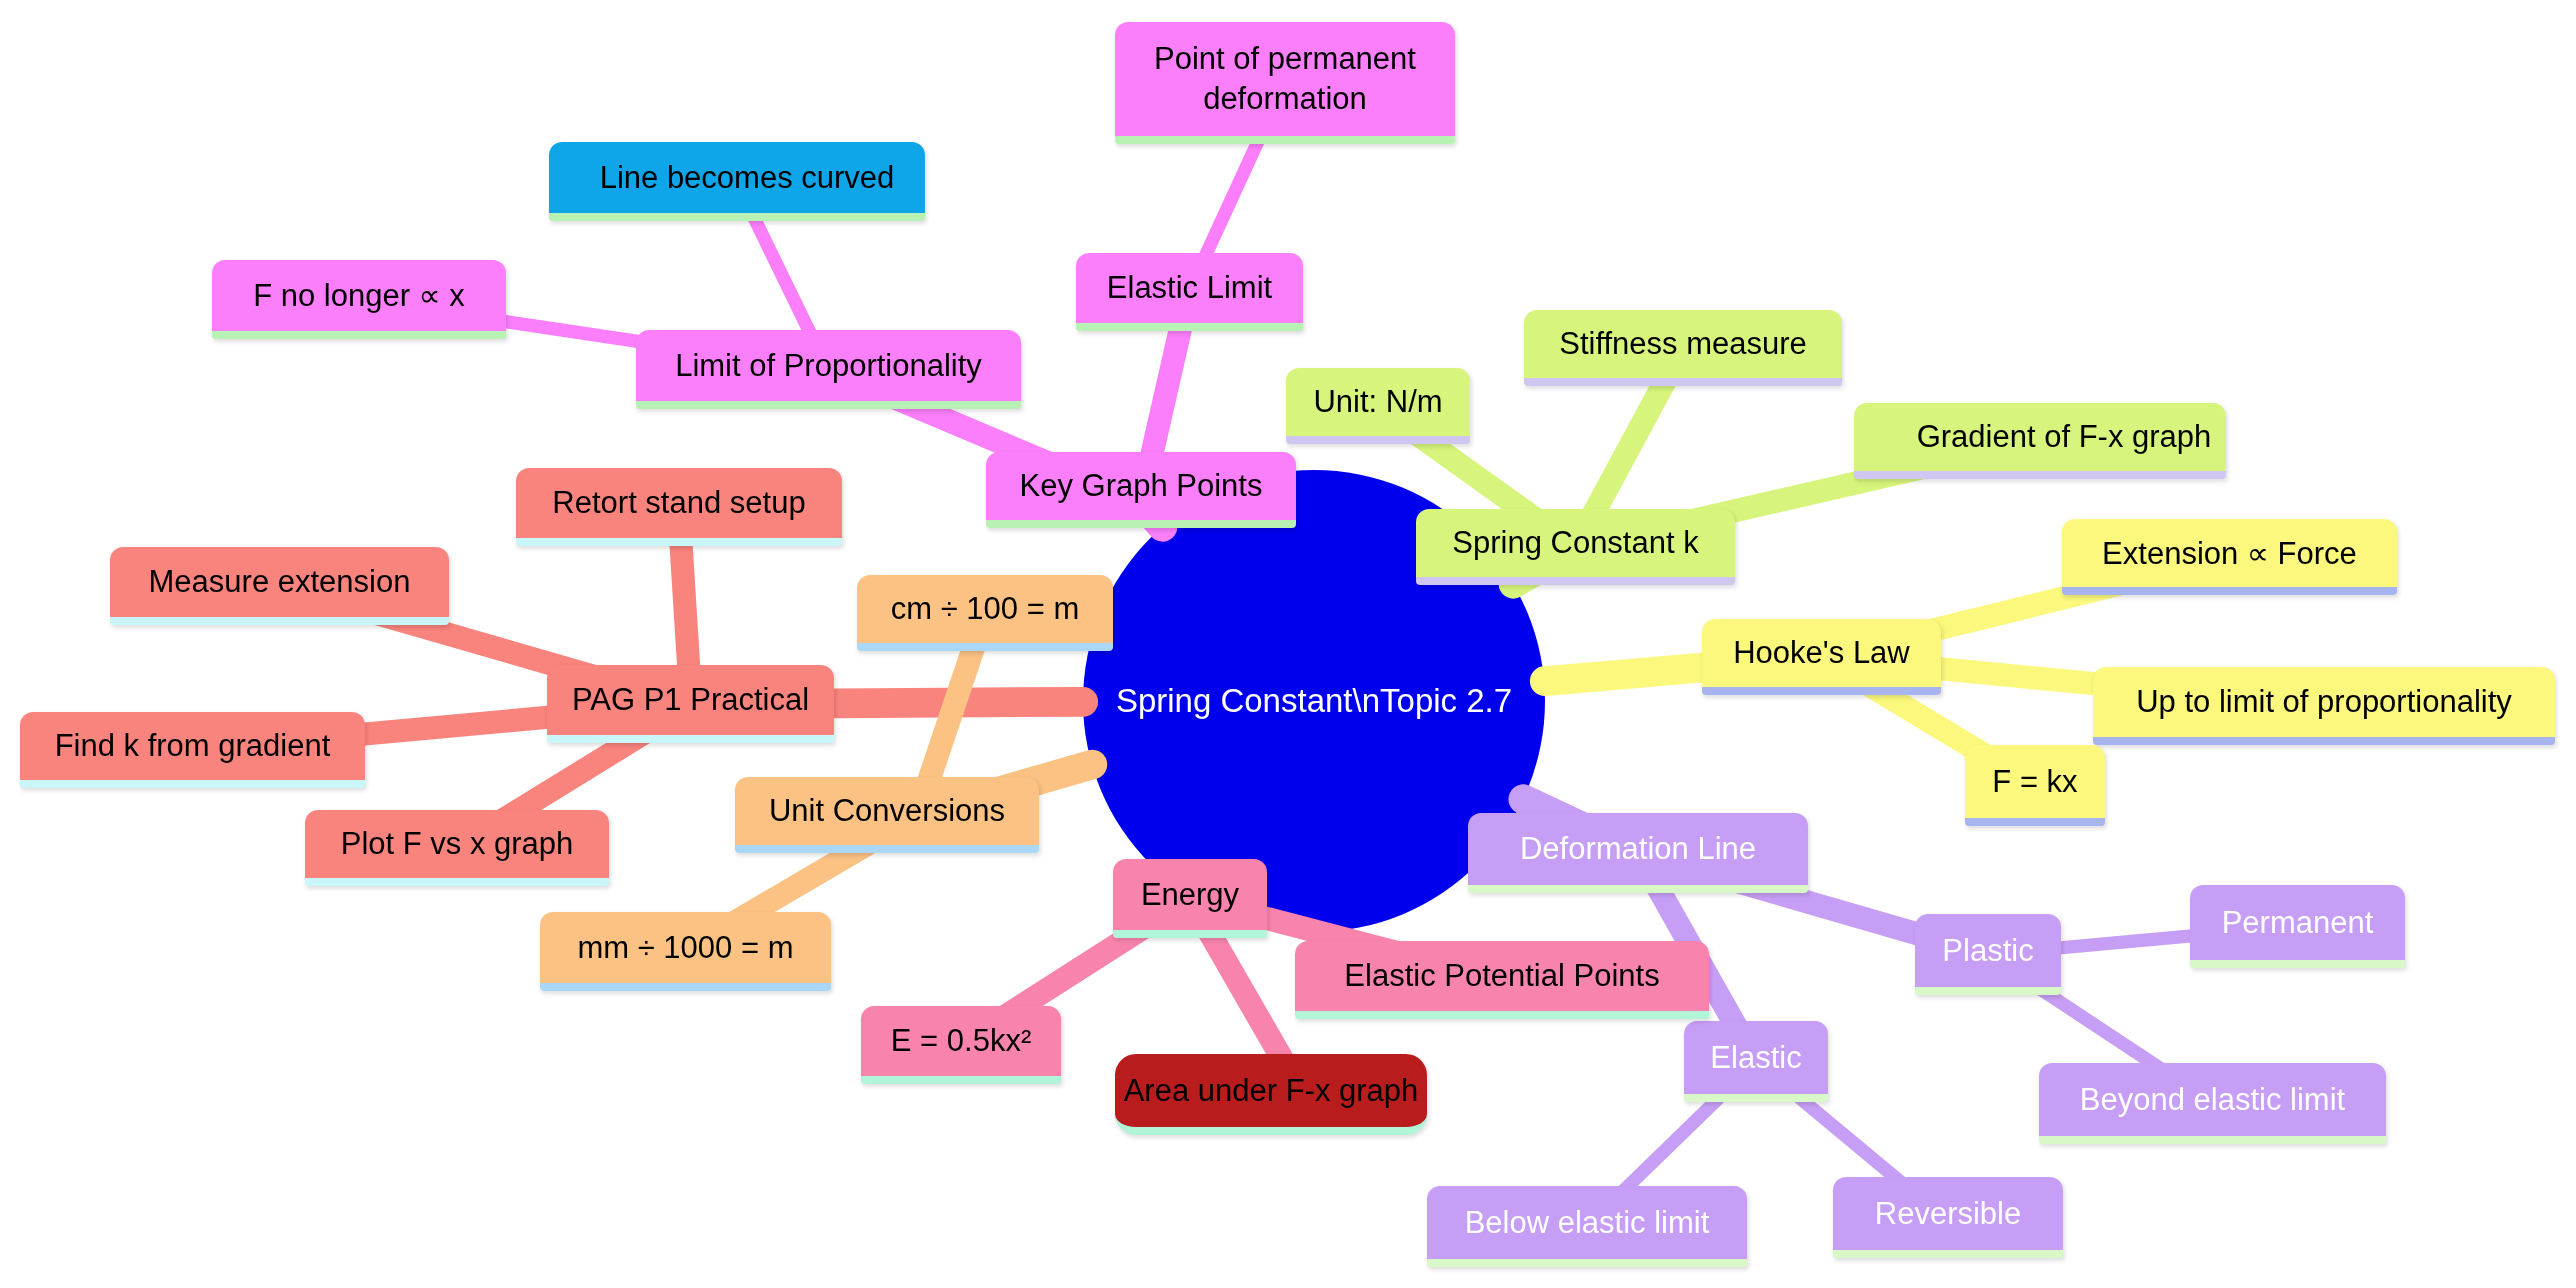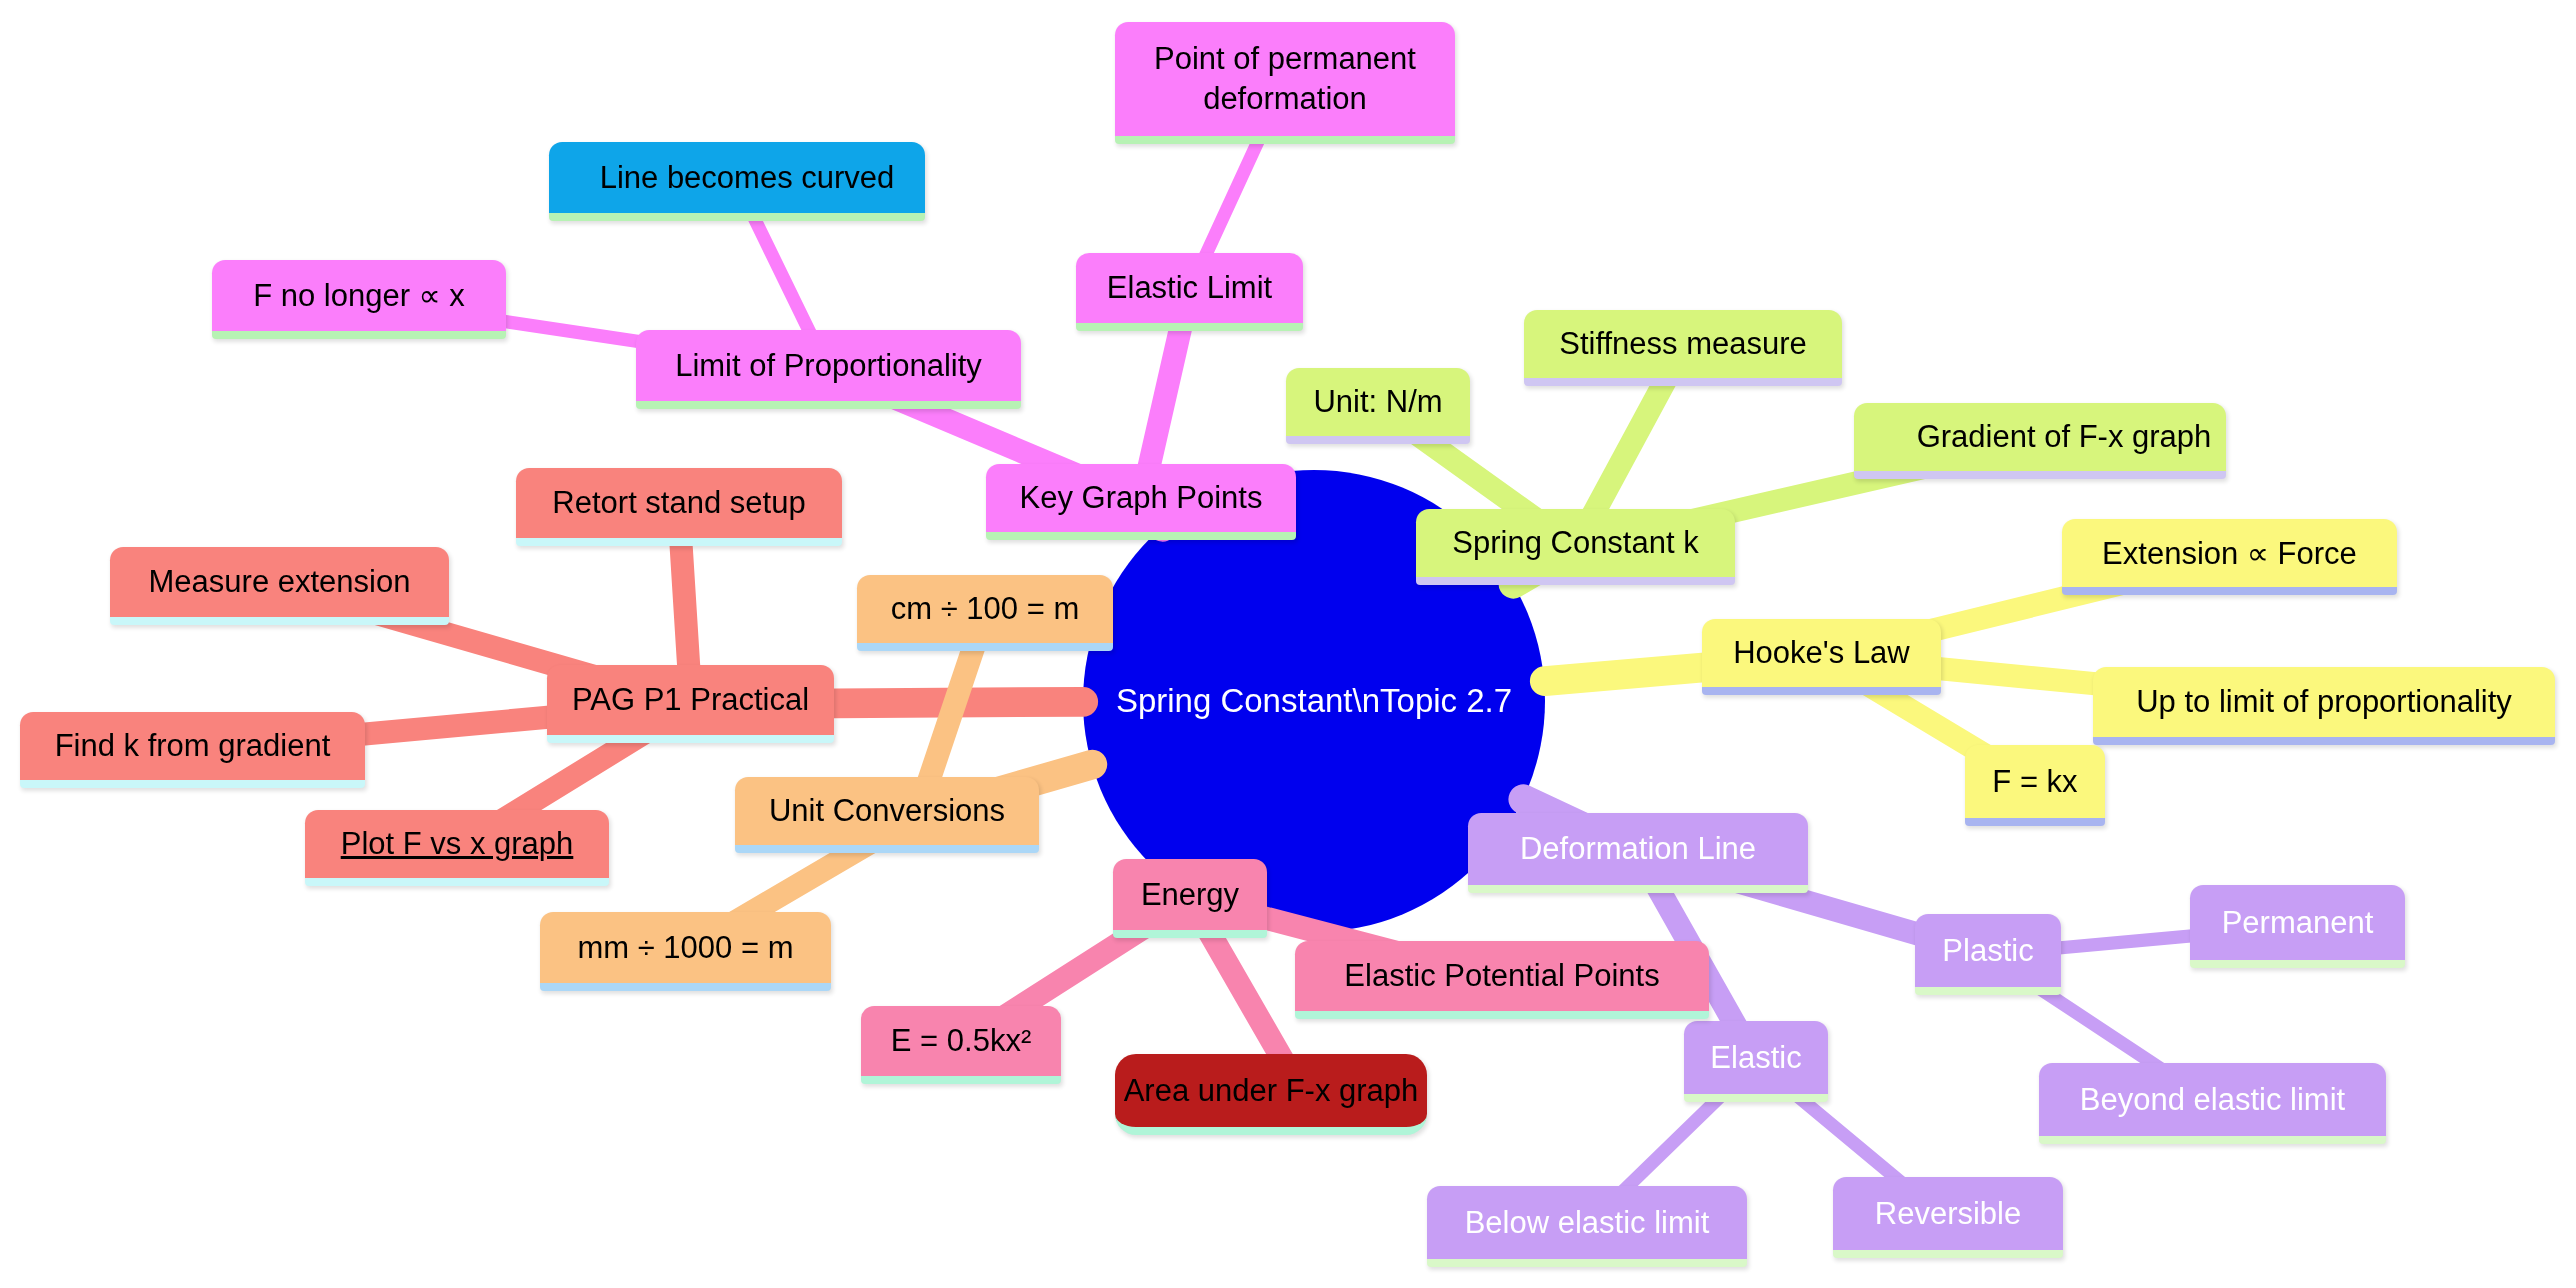--- a/index.html
+++ b/index.html
@@ -67,21 +67,21 @@
 
     <line class="d3" x1="1440" y1="353" x2="1556" y2="101" style="stroke: rgb(251, 126, 251);"></line>
     <line class="d3" x1="1003" y1="448" x2="892" y2="220" style="stroke: rgb(251, 126, 251);"></line>
     <line class="d3" x1="1003" y1="448" x2="435" y2="363" style="stroke: rgb(251, 126, 251);"></line>
     <line class="d3" x1="2408" y1="1156" x2="2782" y2="1122" style="stroke: rgb(199, 158, 245);"></line>
     <line class="d3" x1="2408" y1="1156" x2="2680" y2="1336" style="stroke: rgb(199, 158, 245);"></line>
     <line class="d3" x1="2127" y1="1286" x2="1921" y2="1486" style="stroke: rgb(199, 158, 245);"></line>
     <line class="d3" x1="2127" y1="1286" x2="2347" y2="1469" style="stroke: rgb(199, 158, 245);"></line>
   </svg>
 
-  <div class="node" style="left: 986px; top: 464px; width: 310px; height: 76px; background: rgb(251, 126, 251); color: rgb(0, 0, 0); border-bottom-color: rgb(183, 242, 180);">Key Graph Points</div>
+  <div class="node" style="left: 986px; top: 452px; width: 310px; height: 76px; background: rgb(251, 126, 251); color: rgb(0, 0, 0); border-bottom-color: rgb(183, 242, 180);">Key Graph Points</div>
   <div class="node" style="left: 1076px; top: 253px; width: 227px; height: 78px; background: rgb(251, 126, 251); color: rgb(0, 0, 0); border-bottom-color: rgb(183, 242, 180);">Elastic Limit</div>
   <div class="node wrap" style="left: 1115px; top: 22px; width: 340px; height: 122px; background: rgb(251, 126, 251); color: rgb(0, 0, 0); border-bottom-color: rgb(183, 242, 180);">Point of permanent deformation</div>
   <div class="node" style="left: 636px; top: 330px; width: 385px; height: 79px; background: rgb(251, 126, 251); color: rgb(0, 0, 0); border-bottom-color: rgb(183, 242, 180);">Limit of Proportionality</div>
   <div class="node" style="left: 549px; top: 142px; width: 376px; height: 79px; background: #0ea5e9; color: rgb(0, 0, 0); border-bottom-color: rgb(183, 242, 180); padding-left: 20px;">Line becomes curved</div>
   <div class="node" style="left: 212px; top: 260px; width: 294px; height: 79px; background: rgb(251, 126, 251); color: rgb(0, 0, 0); border-bottom-color: rgb(183, 242, 180);">F no longer ∝ x</div>
 
   <div class="node" style="left: 1416px; top: 509px; width: 319px; height: 76px; background: rgb(215, 245, 124); color: rgb(0, 0, 0); border-bottom-color: rgb(207, 198, 242);">Spring Constant k</div>
   <div class="node" style="left: 1286px; top: 368px; width: 184px; height: 76px; background: rgb(215, 245, 124); color: rgb(0, 0, 0); border-bottom-color: rgb(207, 198, 242);">Unit: N/m</div>
   <div class="node" style="left: 1524px; top: 310px; width: 318px; height: 76px; background: rgb(215, 245, 124); color: rgb(0, 0, 0); border-bottom-color: rgb(207, 198, 242);">Stiffness measure</div>
   <div class="node" style="left: 1854px; top: 403px; width: 372px; height: 76px; background: rgb(215, 245, 124); color: rgb(0, 0, 0); border-bottom-color: rgb(207, 198, 242); padding-left: 48px;">Gradient of F-x graph</div>
@@ -105,16 +105,16 @@
   <div class="node" style="left: 1295px; top: 941px; width: 414px; height: 78px; background: rgb(248, 132, 174); color: rgb(0, 0, 0); border-bottom-color: rgb(176, 245, 216);">Elastic Potential Points</div>
 
   <div class="node" style="left: 735px; top: 777px; width: 304px; height: 76px; background: rgb(251, 194, 131); color: rgb(0, 0, 0); border-bottom-color: rgb(171, 215, 247);">Unit Conversions</div>
   <div class="node" style="left: 857px; top: 575px; width: 256px; height: 76px; background: rgb(251, 194, 131); color: rgb(0, 0, 0); border-bottom-color: rgb(171, 215, 247);">cm ÷ 100 = m</div>
   <div class="node" style="left: 540px; top: 912px; width: 291px; height: 79px; background: rgb(251, 194, 131); color: rgb(0, 0, 0); border-bottom-color: rgb(171, 215, 247);">mm ÷ 1000 = m</div>
 
   <div class="node" style="left: 547px; top: 665px; width: 287px; height: 78px; background: rgb(249, 131, 125); color: rgb(0, 0, 0); border-bottom-color: rgb(201, 247, 249);">PAG P1 Practical</div>
   <div class="node" style="left: 516px; top: 468px; width: 326px; height: 78px; background: rgb(249, 131, 125); color: rgb(0, 0, 0); border-bottom-color: rgb(201, 247, 249);">Retort stand setup</div>
   <div class="node" style="left: 110px; top: 547px; width: 339px; height: 78px; background: rgb(249, 131, 125); color: rgb(0, 0, 0); border-bottom-color: rgb(201, 247, 249);">Measure extension</div>
   <div class="node" style="left: 20px; top: 712px; width: 345px; height: 76px; background: rgb(249, 131, 125); color: rgb(0, 0, 0); border-bottom-color: rgb(201, 247, 249);">Find k from gradient</div>
-  <div class="node" style="left: 305px; top: 810px; width: 304px; height: 76px; background: rgb(249, 131, 125); color: rgb(0, 0, 0); border-bottom-color: rgb(201, 247, 249); text-decoration: underline;">Plot F vs x graph</div>
+  <div class="node" style="left: 305px; top: 810px; width: 304px; height: 76px; background: rgb(249, 131, 125); color: rgb(0, 0, 0); border-bottom-color: rgb(201, 247, 249);">Plot F vs x graph</div>
 
 </div>
 
 
 </body></html>

